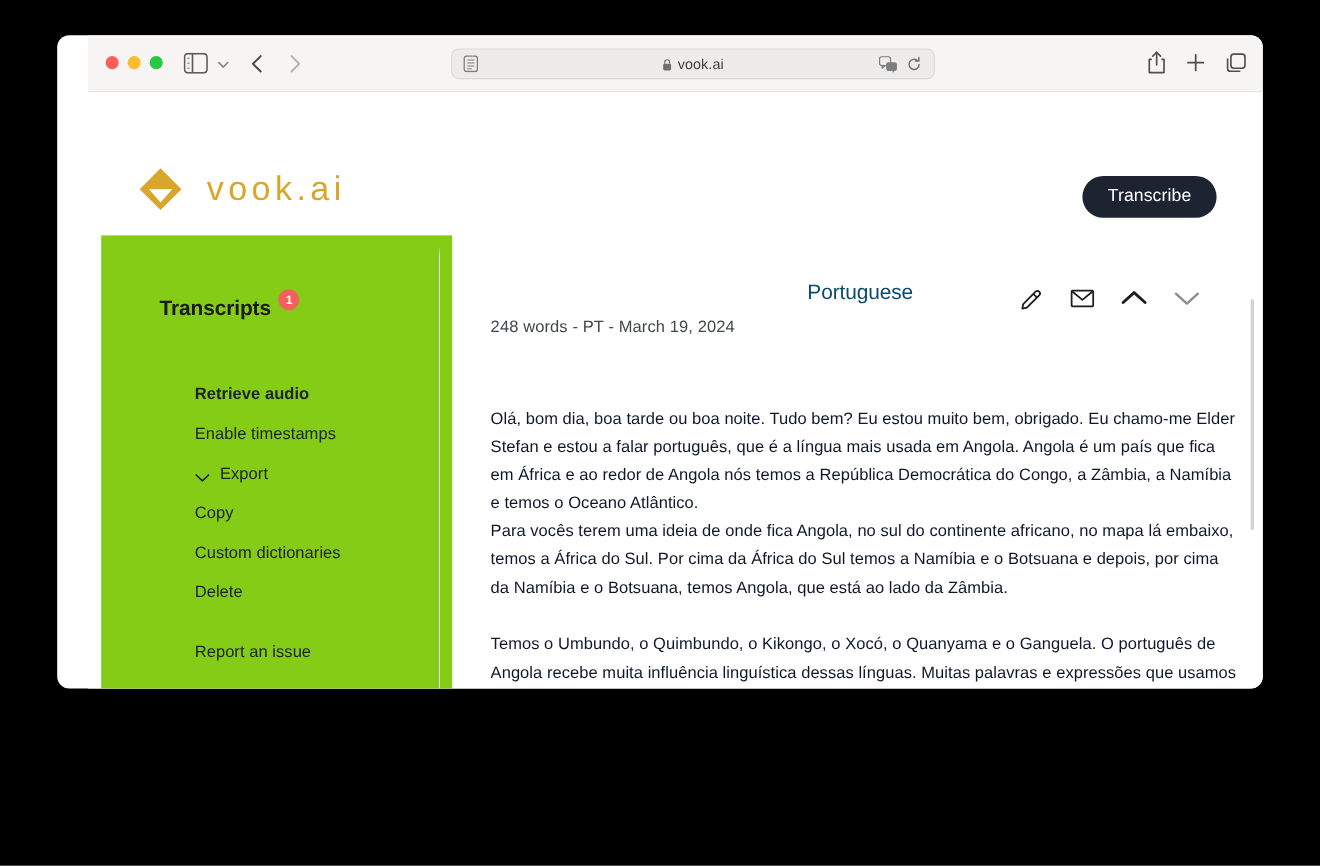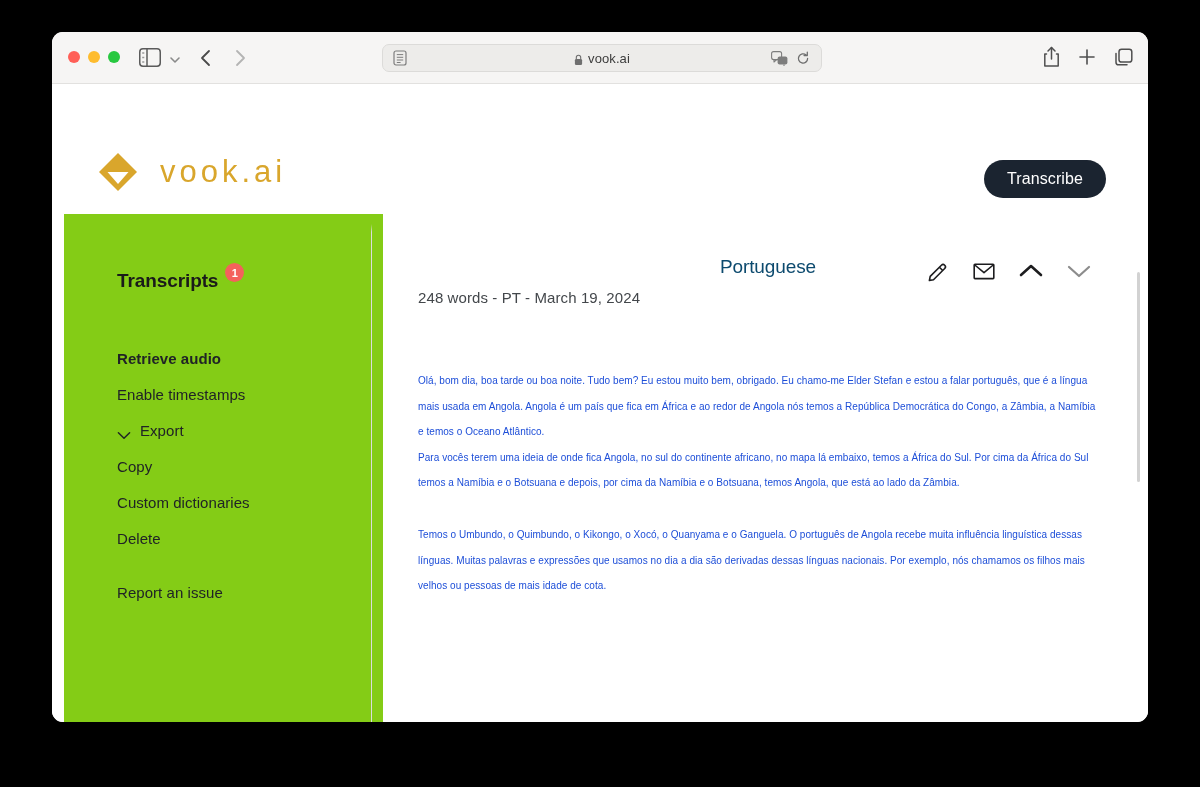--- a/index.html
+++ b/index.html
@@ -15,25 +15,26 @@
     font-family: "Liberation Sans", sans-serif;
     -webkit-font-smoothing: antialiased;
   }
 
   
   .browser-window {
     position: absolute;
     left: 52px;
     top: 32px;
     width: 1096px;
-    height: 690px;
+    height: 594px;
     background: #ffffff;
     border-radius: 11px;
     overflow: hidden;
     box-shadow: 0 10px 40px rgba(0,0,0,0.35);
+    padding-left: 28px;
   }
 
   
   .toolbar {
     position: relative;
     height: 52px;
     background: #f6f5f4;
     border-bottom: 1px solid #e2e1df;
   }
 
@@ -227,20 +228,21 @@
   }
   .menu-item {
     display: flex;
     align-items: center;
     gap: 9px;
     height: 36px;
     font-size: 15px;
     color: #202326;
     cursor: pointer;
     letter-spacing: 0.05px;
+    margin-left: 32px;
   }
   .menu-item.bold { font-weight: bold; }
   .menu-item .mi-chev { width: 14px; height: 9px; display: block; }
   .menu-gap { height: 18px; }
 
   
   .main {
     position: absolute;
     left: 320px;
     top: 130px;
@@ -284,23 +286,23 @@
 
   .transcript {
     position: absolute;
     left: 46px;
     top: 154px;
     width: 682px;
     height: 354px;
     overflow: hidden;
   }
   .transcript p {
-    font-size: 10px;
+    font-size: 15px;
     line-height: 25.6px;
-    color: #1d4ed8;
+    color: #0f172a;
     letter-spacing: 0.05px;
   }
   .para-gap { height: 26px; }
 
   .scroll-track {
     position: absolute;
     right: 8px;
     top: 58px;
     width: 3px;
     height: 400px;

